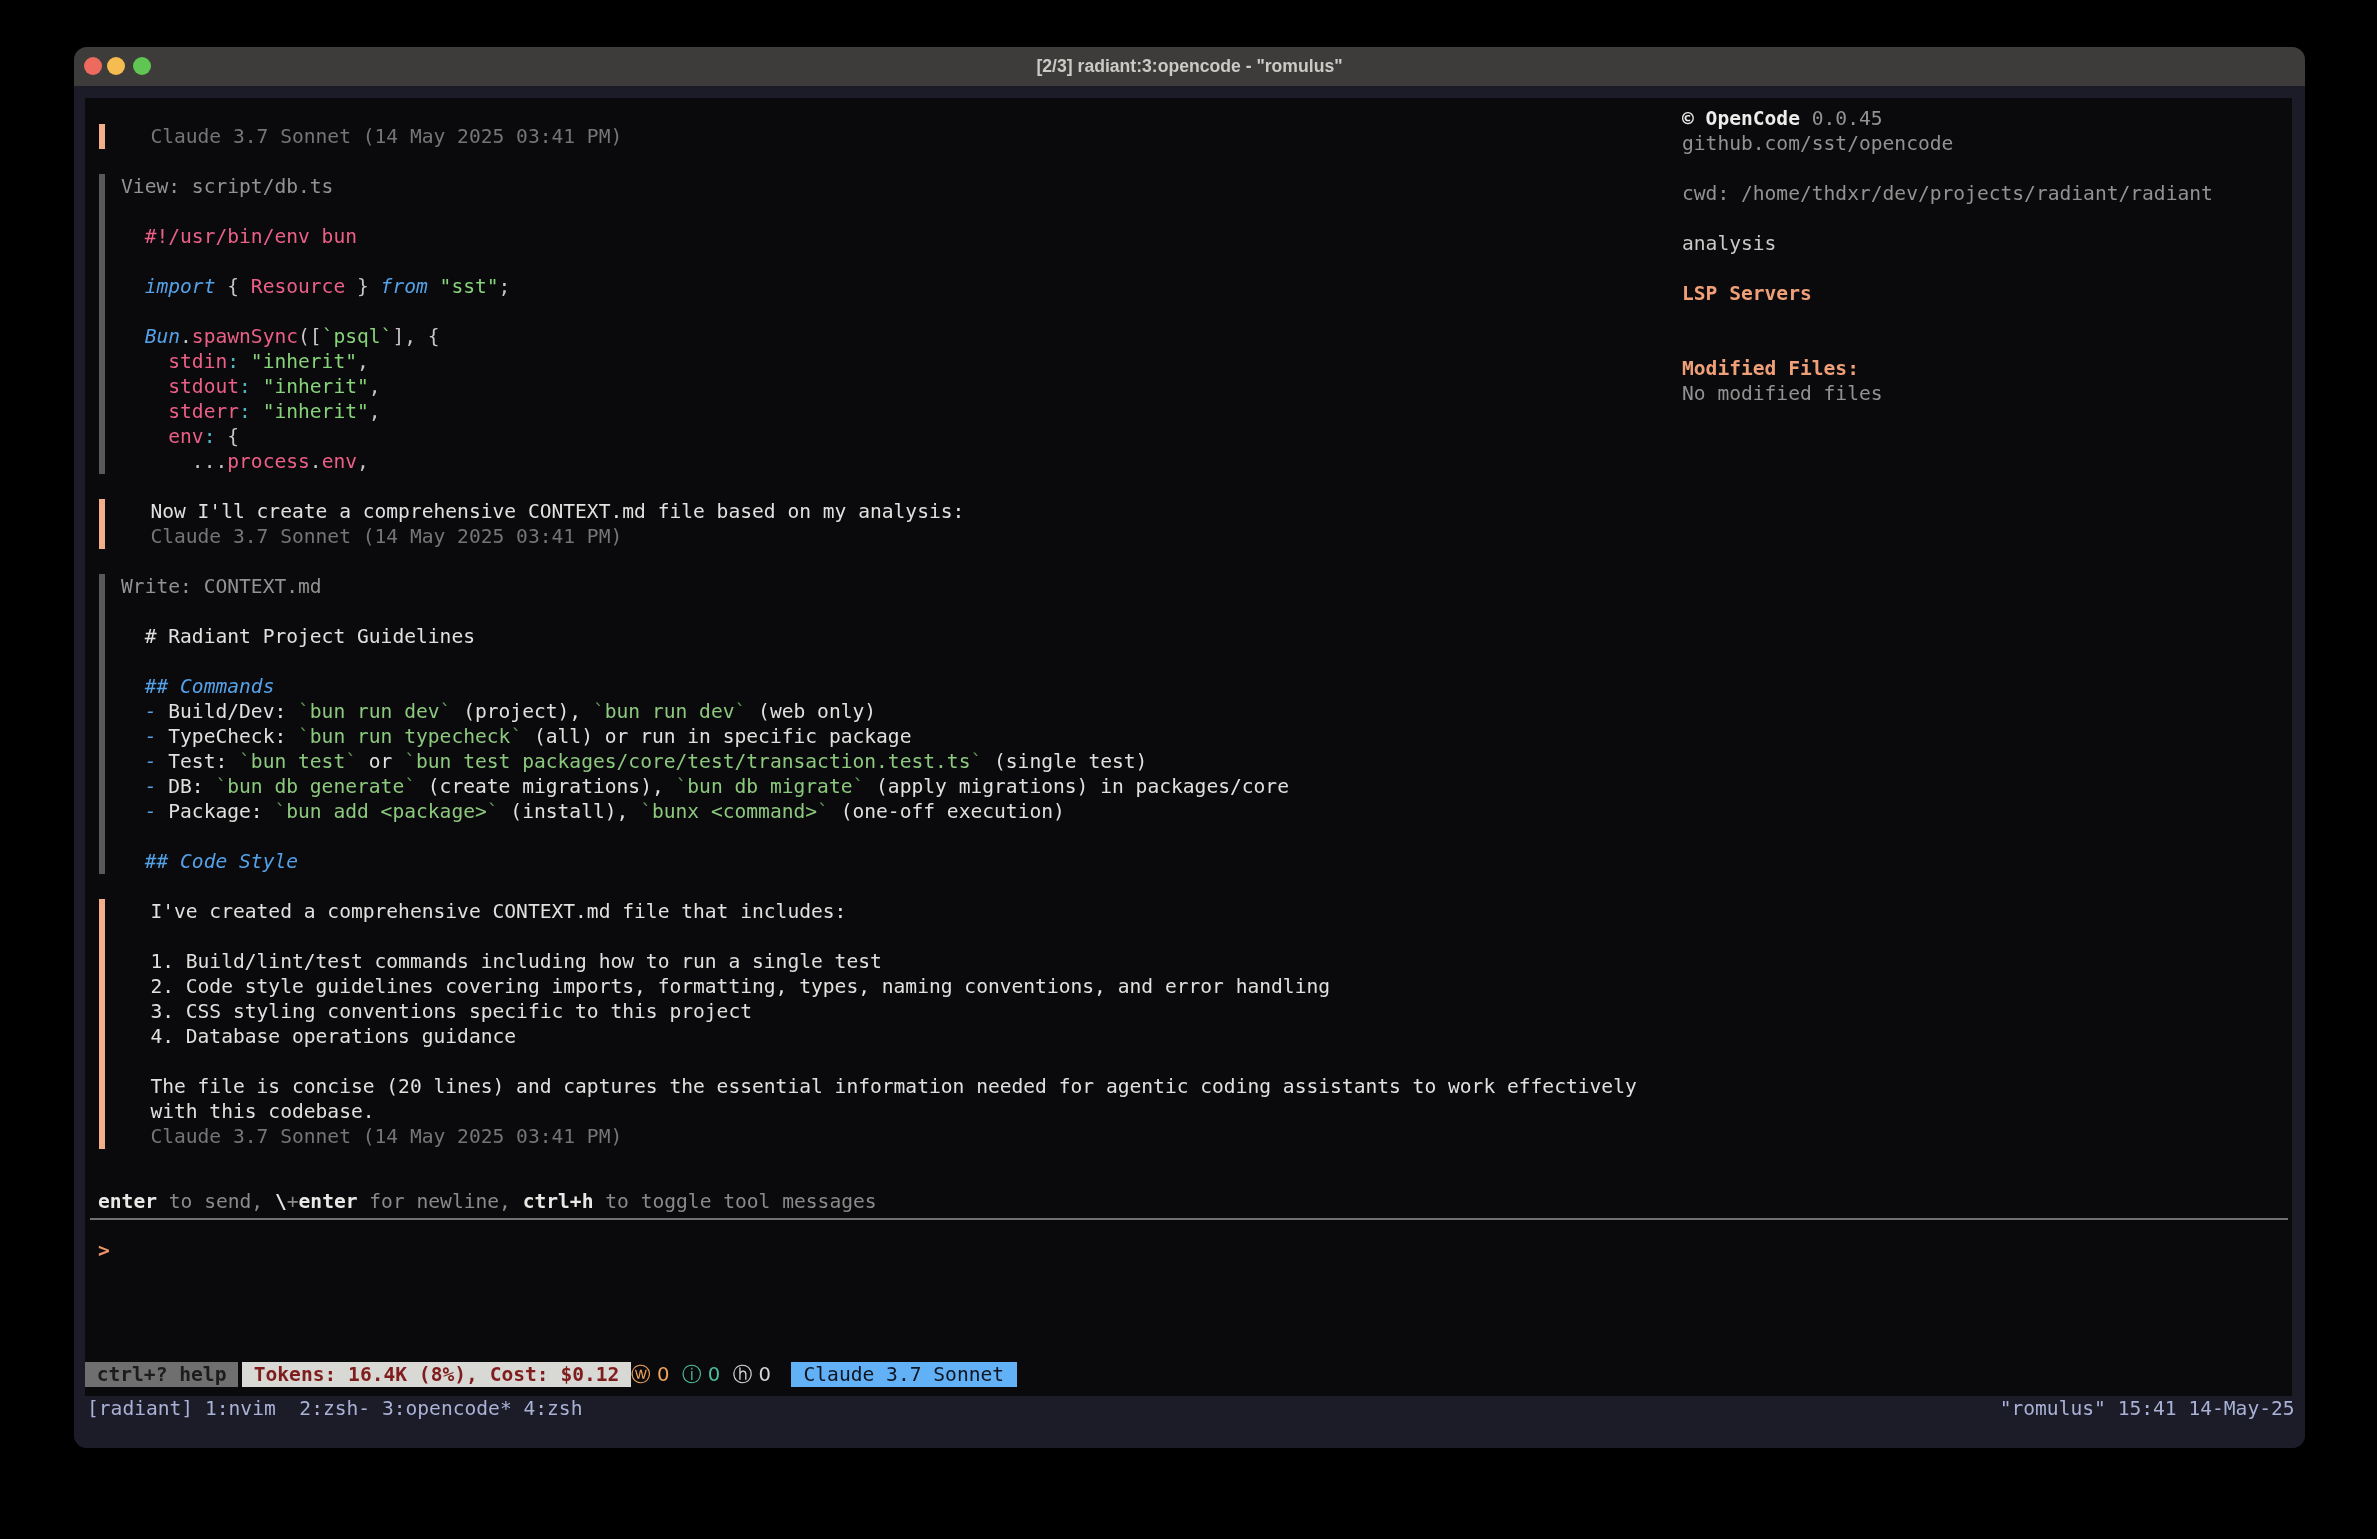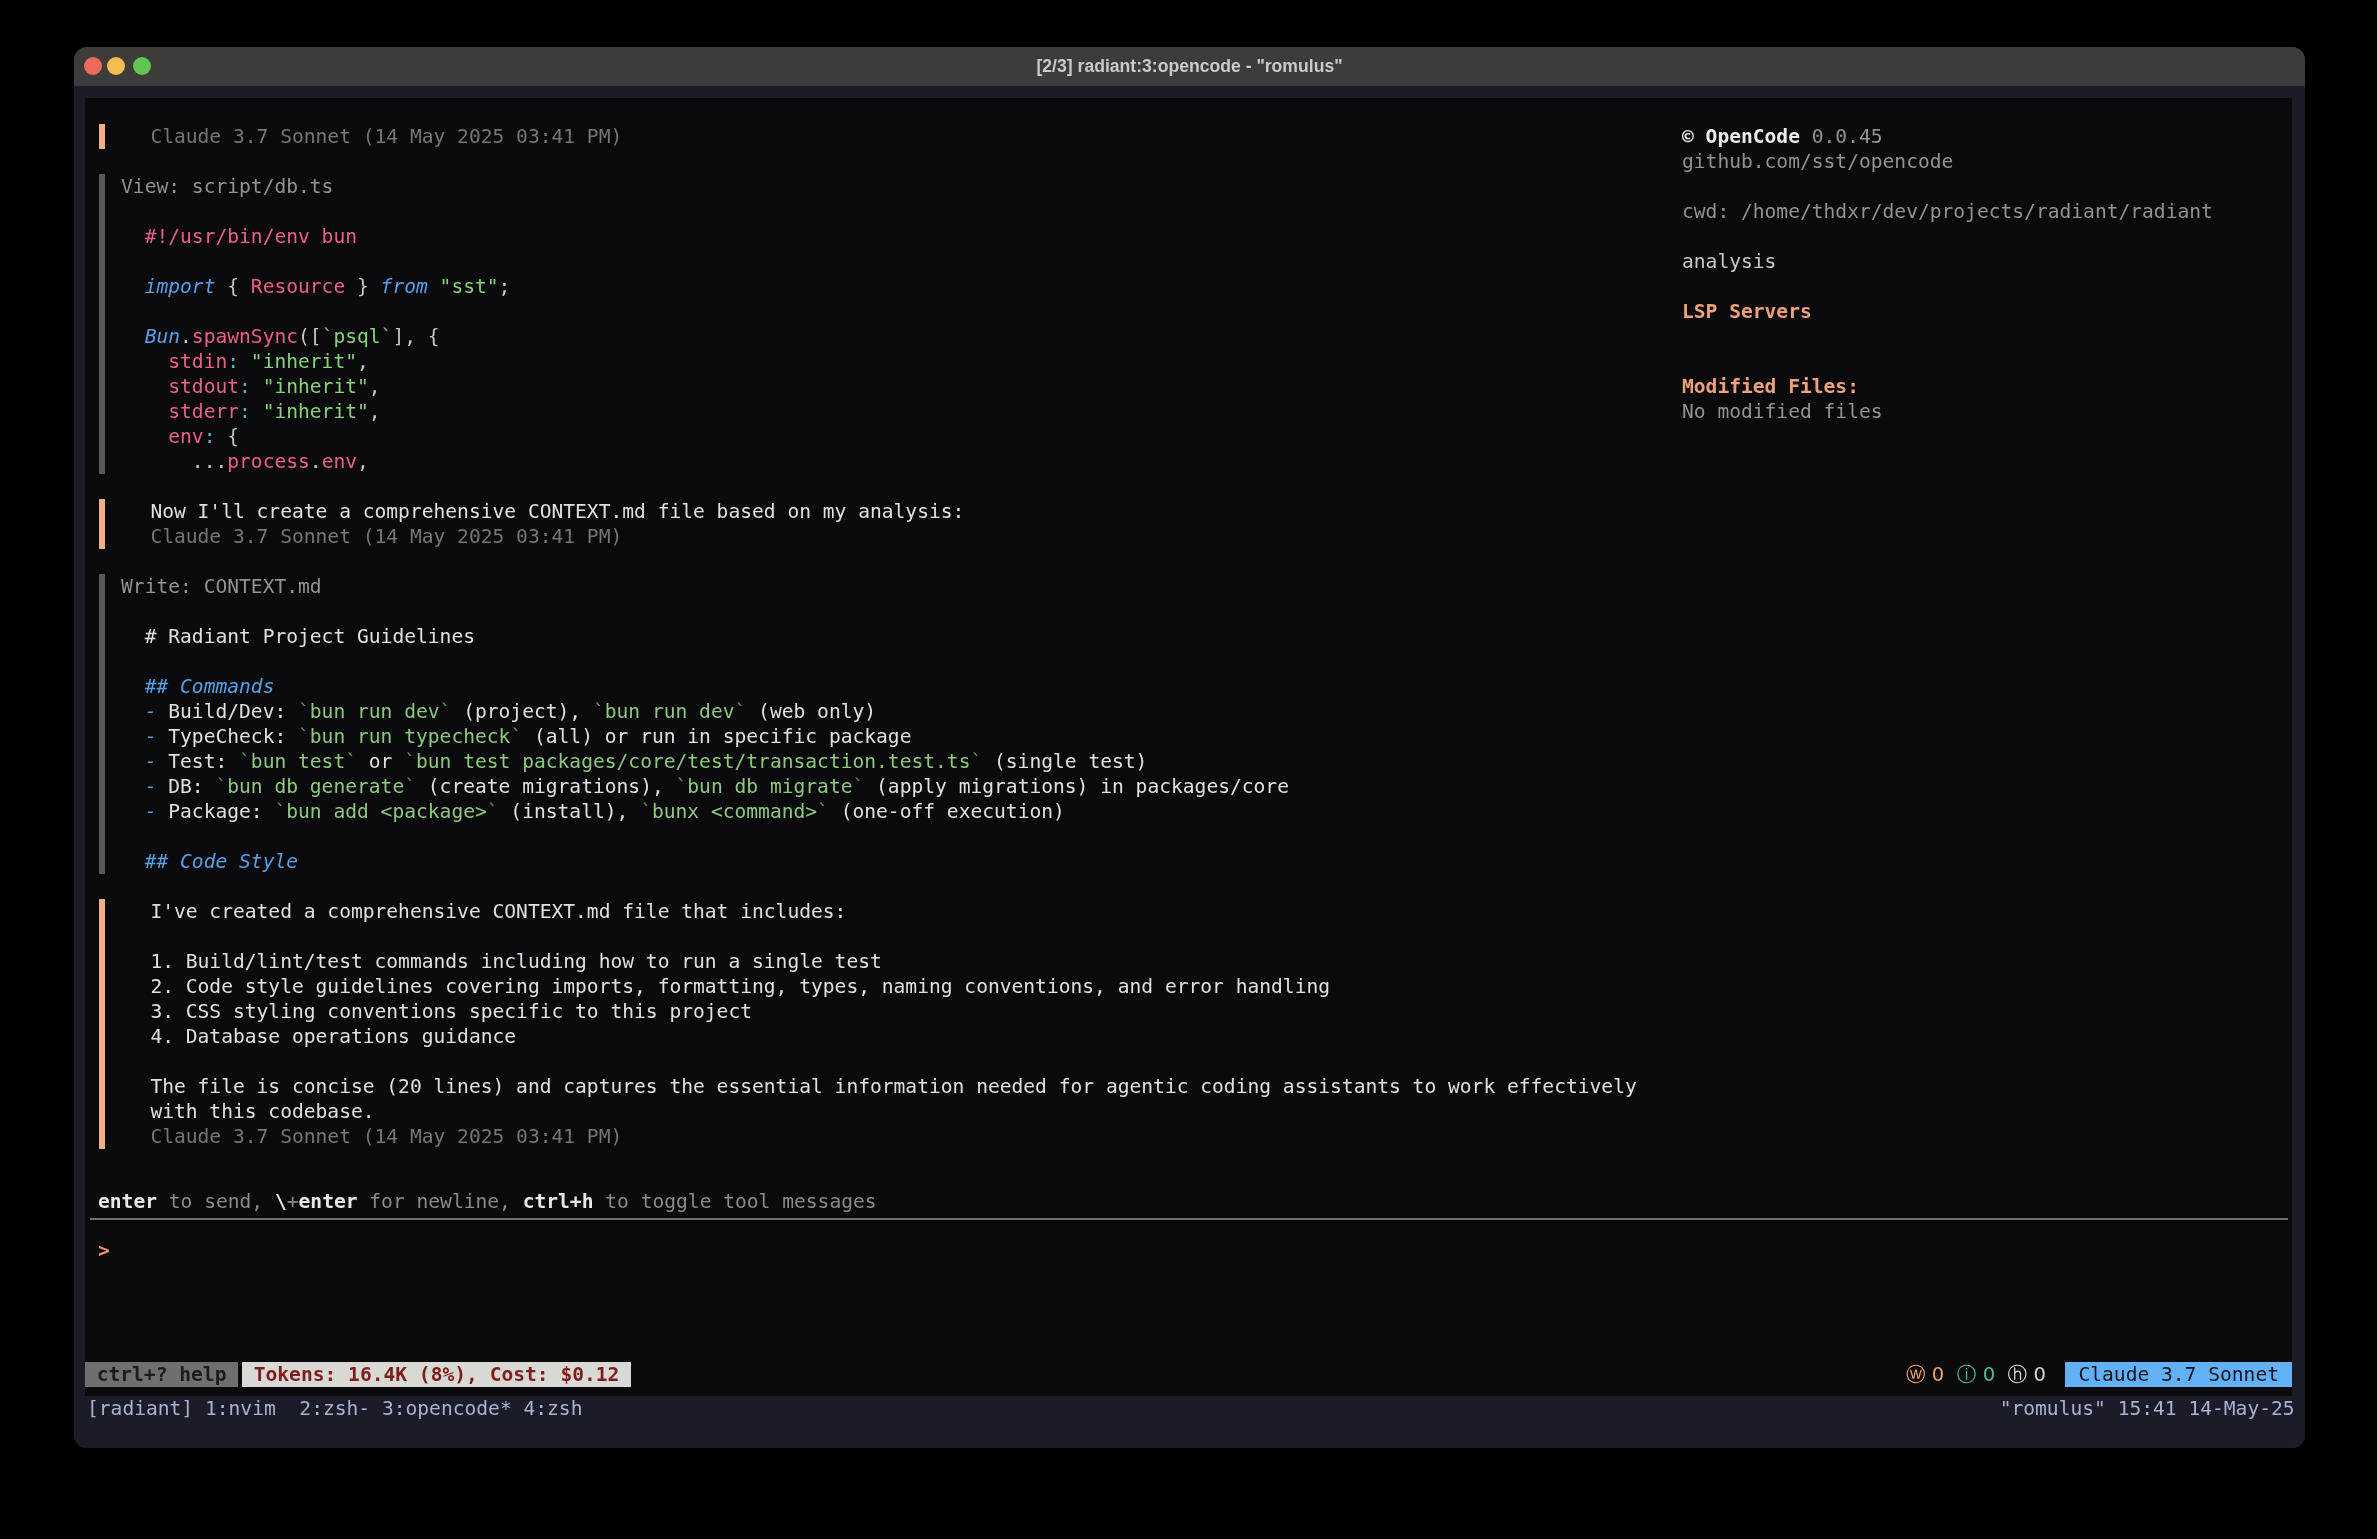--- a/index.html
+++ b/index.html
@@ -44,30 +44,30 @@
   .c-code{color:#8cc97e;}
   .c-tick{color:#63985a;}
   .c-teal{color:#50b5c1;}
   .c-punct{color:#c6c6c6;}
   .c-orange{color:#f0a078;font-weight:bold;}
   .c-ind-o{color:#efa25c;}
   .c-ind-t{color:#4dbd9c;}
   .c-ind-w{color:#d6d6d6;}
   .ind-font{font-family:"DejaVu Sans","DejaVu Sans Mono",sans-serif;}
 
-  .sidebar{position:absolute;left:1597px;top:26px;width:607px;}
+  .sidebar{position:absolute;left:1597px;top:8px;width:607px;}
 
   .hint{position:absolute;left:13px;top:1091px;height:25px;line-height:25px;white-space:pre;}
   .separator{position:absolute;left:5.2px;right:3.9px;top:1120px;height:2px;background:#707072;}
   .prompt-row{position:absolute;left:13px;top:1140px;height:25px;line-height:25px;}
   .prompt-char{color:#f0946a;font-weight:bold;}
 
   
   .statusbar{position:absolute;left:0;right:0;bottom:9px;height:25px;
-             display:flex;justify-content:space-between;align-items:center;margin-top:33px;}
+             display:flex;justify-content:flex-start;align-items:center;margin-top:33px;}
   .status-left{display:flex;height:25px;}
   .chip{height:25px;line-height:25px;padding:0 11.7px;font-weight:bold;white-space:pre;}
   .chip-help{background:#6f6f6f;color:#1c1c1c;}
   .chip-tokens{background:#d8d8d5;color:#7f1d1d;margin-left:3.9px;}
   .status-right{display:flex;align-items:center;height:25px;}
   .diagnostics{white-space:pre;line-height:25px;}
   .model-badge{height:25px;line-height:25px;padding:0 13px;margin-left:19.6px;
                background:#62b0f5;color:#0e1520;white-space:pre;}
 
   

